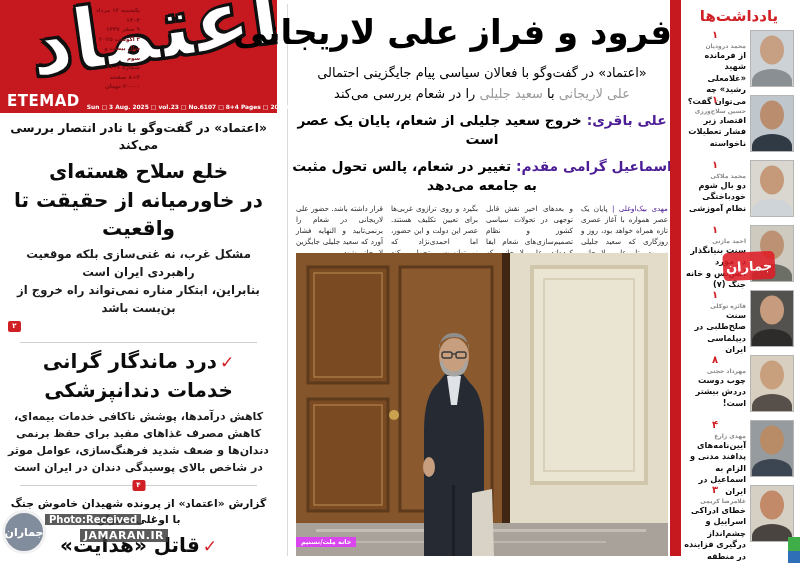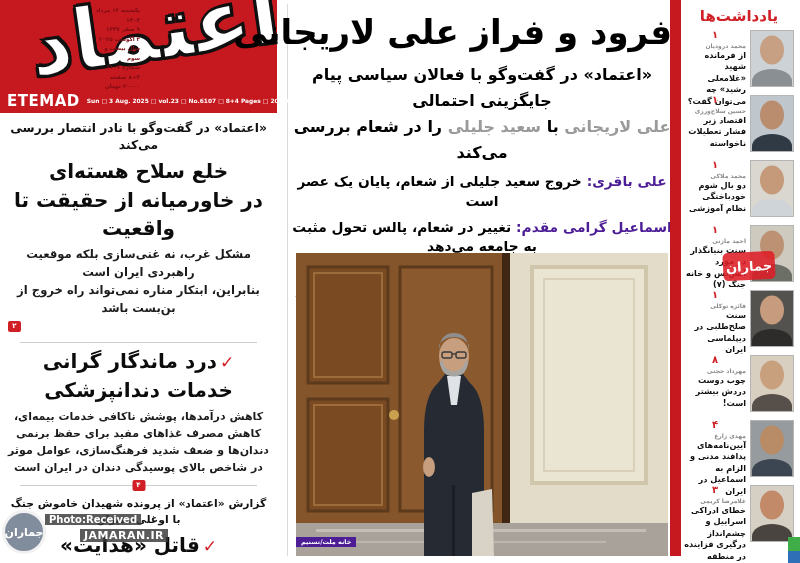--- a/index.html
+++ b/index.html
@@ -8,21 +8,21 @@
 
   
   .masthead{position:absolute;left:0;top:0;width:277px;height:113px;background:#c5181f;}
   .logo{position:absolute;left:-4px;top:-22px;width:316px;text-align:center;
         font-size:84px;font-weight:bold;color:#fff;line-height:1.25;
         transform:rotate(-8deg);-webkit-text-stroke:2.5px #101010;
         text-shadow:2px 2px 0 #101010,-2px 2px 0 #101010,2px -2px 0 #101010;}
   .dateline{position:absolute;left:94px;top:6px;width:46px;font-size:5.6px;font-weight:bold;
             color:#7e0d13;text-align:right;line-height:1.7;z-index:2;}
   .etemad-row{position:absolute;left:7px;bottom:3px;direction:ltr;color:#fff;z-index:2;
-              display:flex;align-items:center;gap:7px;}
+              display:flex;align-items:flex-end;gap:7px;}
   .etemad{font-size:15px;font-weight:bold;letter-spacing:.5px;}
   .dateline-en{font-size:5.9px;font-weight:bold;white-space:nowrap;}
 
   
   .leftcol{position:absolute;left:0;top:113px;width:277px;padding:0 6px;box-sizing:border-box;
            text-align:center;color:#111;}
   .kicker{font-size:12.3px;font-weight:bold;line-height:1.35;margin-top:7px;}
   .kicker.sm{font-size:10.8px;line-height:1.45;}
   .hl{font-size:20px;font-weight:900;line-height:1.42;margin-top:4px;color:#0c0c0c;}
   .hl .check{color:#d11f26;font-size:17px;margin-left:3px;font-weight:900;}
@@ -30,31 +30,31 @@
   .marker-row{position:relative;height:12px;margin-top:3px;}
   .pagebox{display:inline-block;min-width:11px;height:11px;background:#d11f26;color:#fff;
            font-size:7px;font-weight:bold;line-height:11px;text-align:center;border-radius:2px;padding:0 1px;}
   .marker-row .pagebox{position:absolute;right:auto;left:2px;top:0;}
   .divider{position:relative;border-top:1px solid #cfcfcf;margin:9px 14px 0;}
   .divider .pagebox{position:absolute;left:50%;top:-6px;transform:translateX(-50%);}
 
   
   .main{position:absolute;left:292px;top:0;width:380px;text-align:center;color:#000;}
   .main-headline{font-size:34px;font-weight:900;line-height:1.2;margin-top:12px;white-space:nowrap;}
-  .main-deck{font-size:16px;font-weight:bold;line-height:1.62;margin-top:9px;}
+  .main-deck{font-size:13px;font-weight:normal;line-height:1.62;margin-top:9px;}
   .gray{color:#9a9a9a;margin-top:20px;}
   .red{color:#4c1d95;}
   .bullet{font-size:13.8px;font-weight:bold;margin-top:7px;line-height:1.4;}
   .body-row{display:flex;gap:8px;margin:9px 4px 0;direction:rtl;text-align:justify;}
   .bcol{flex:1;font-size:7.2px;line-height:1.52;color:#2a2a2a;}
   .readmore{color:#d11f26;font-weight:bold;font-size:7.4px;text-align:left;margin-top:2px;}
 
   
   .photo{position:absolute;left:296px;top:253px;width:372px;height:303px;}
-  .photo-tag{position:absolute;left:0;bottom:9px;background:#4c1d95;color:#fff;
+  .photo-tag{position:absolute;left:0;bottom:9px;background:#d946ef;color:#fff;
              font-size:6.4px;font-weight:bold;padding:1px 5px;z-index:3;}
 
   
   .redbar{position:absolute;left:670px;top:0;width:11px;height:556px;background:#c5181f;}
   .sidebar{position:absolute;left:681px;top:0;width:119px;height:395px;
            padding:4px 6px 0 3px;box-sizing:border-box;}
   .sb-title{color:#d11f26;font-size:15px;font-weight:900;text-align:center;margin:3px 0 5px;}
   .sb-item{display:flex;gap:4px;height:64px;margin-bottom:1px;align-items:flex-start;}
   .sb-photo{width:42px;height:55px;flex:none;border:1px solid #b5b5b5;position:relative;overflow:hidden;}
   .sb-photo::before{content:"";position:absolute;left:50%;top:34%;width:24px;height:29px;

